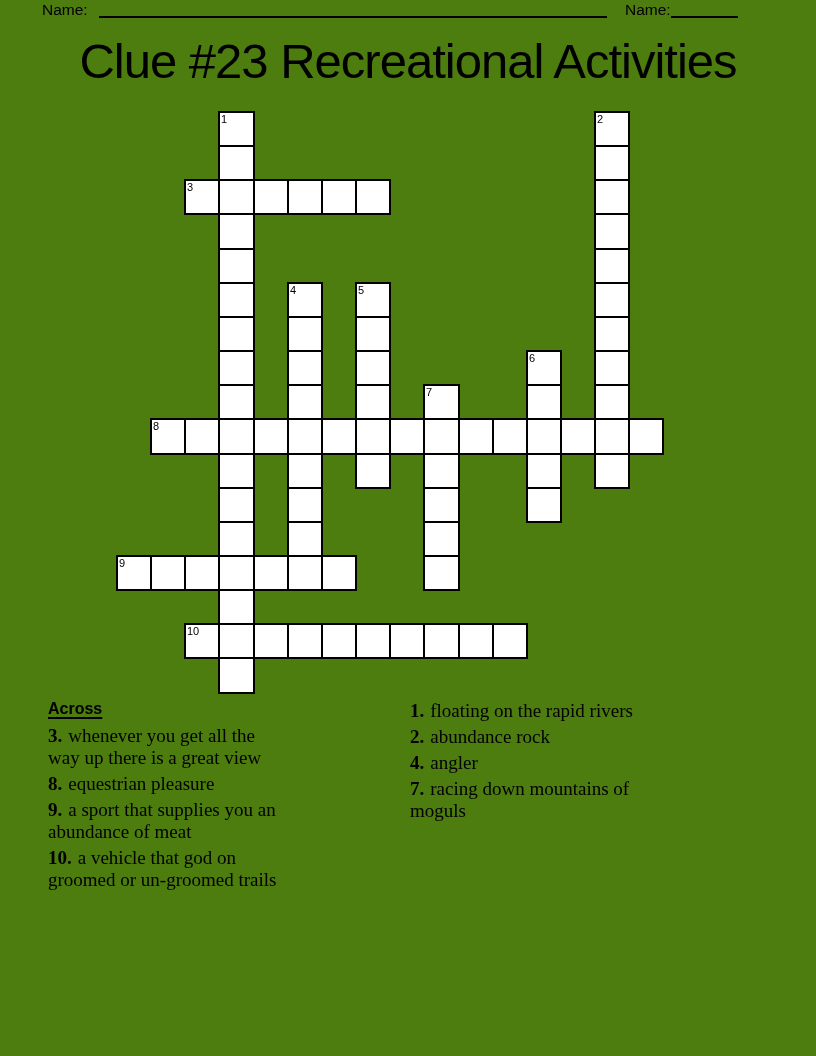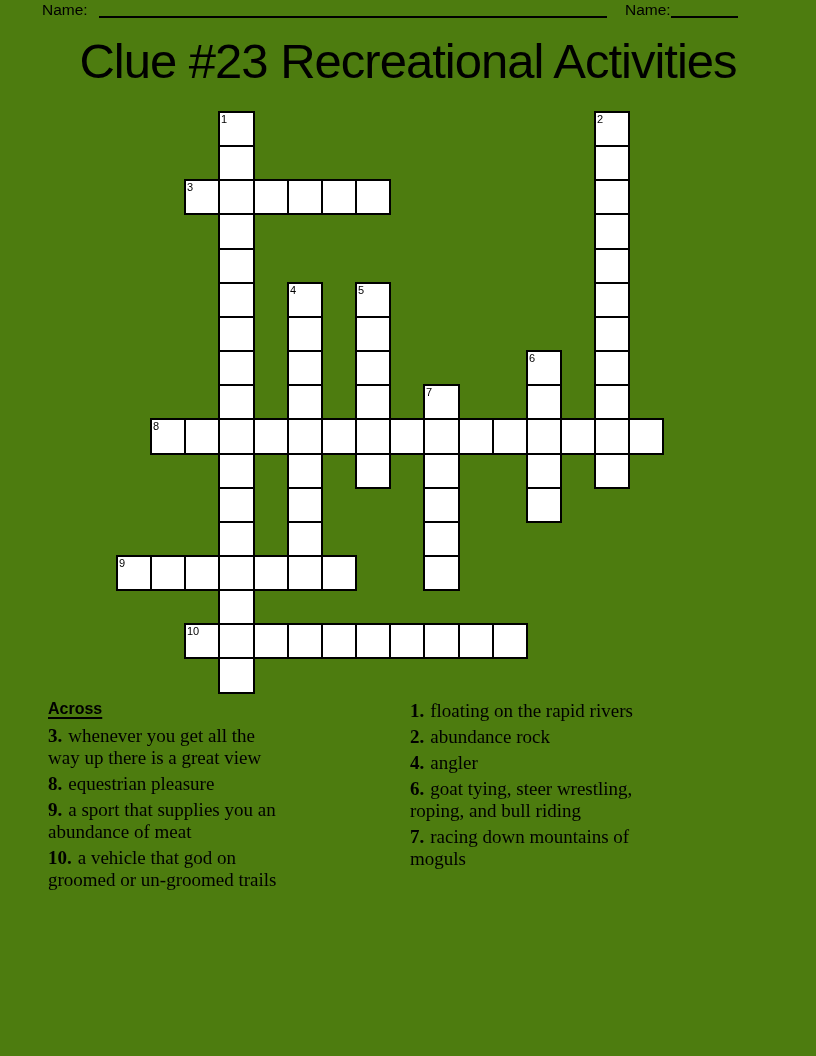--- a/index.html
+++ b/index.html
@@ -208,20 +208,18 @@
       <li class="clue"><span class="cnum">10.</span><span class="ctext">a vehicle that god on
 groomed or un-groomed trails</span></li>
     </ol>
   </div>
 
   <div class="clue-col down-col">
     <ol class="clue-list">
       <li class="clue"><span class="cnum">1.</span><span class="ctext">floating on the rapid rivers</span></li>
       <li class="clue"><span class="cnum">2.</span><span class="ctext">abundance rock</span></li>
       <li class="clue"><span class="cnum">4.</span><span class="ctext">angler</span></li>
-      <li class="clue"><span class="cnum">6.</span><span class="ctext">goat tying, steer wrestling,
-roping, and bull riding</span></li>
       <li class="clue"><span class="cnum">7.</span><span class="ctext">racing down mountains of
 moguls</span></li>
     </ol>
   </div>
 
 </div>
 
 </body></html>

